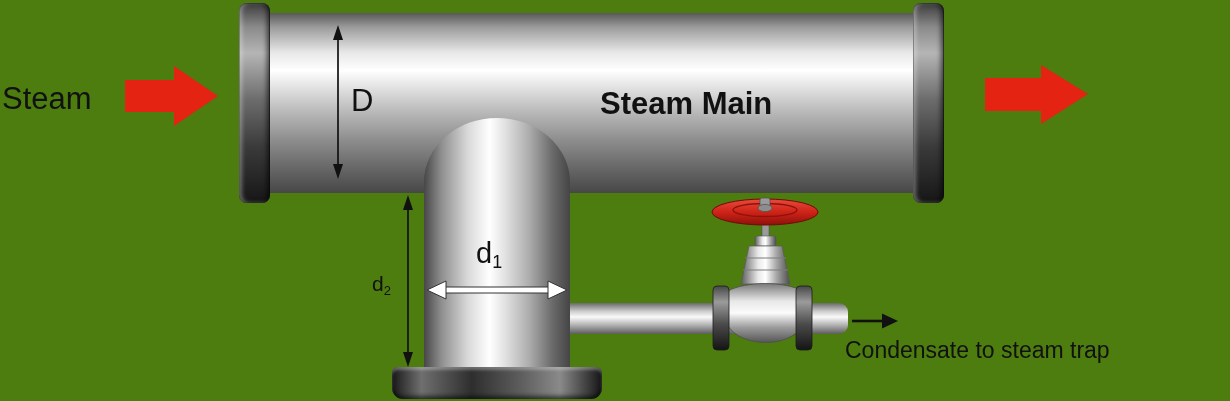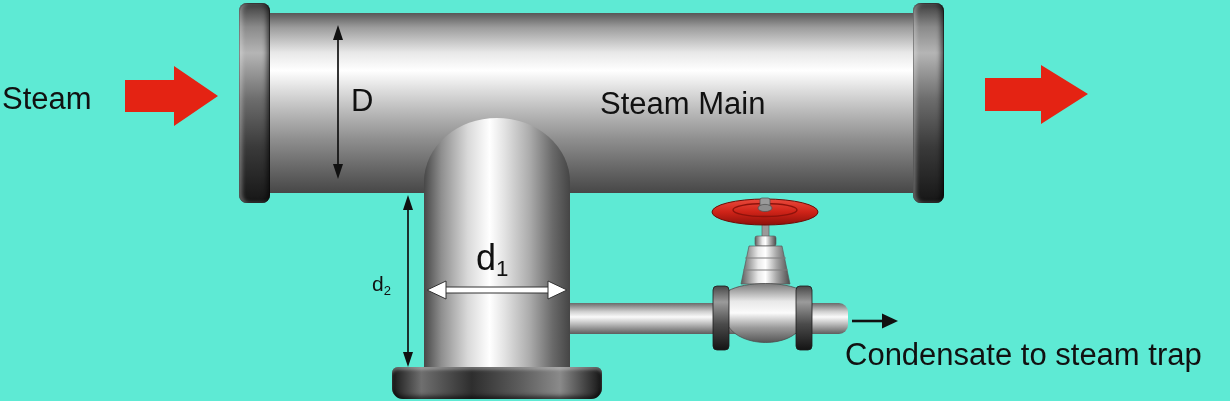--- a/index.html
+++ b/index.html
@@ -3,21 +3,21 @@
 <meta charset="utf-8">
 <style>
   * { margin: 0; padding: 0; box-sizing: border-box; }
   html, body { background: #ffffff; }
   body { font-family: "Liberation Sans", sans-serif; }
 
   #canvas {
     position: relative;
     width: 1230px;
     height: 401px;
-    background: #5eead4;
+    background: #4d7c0f;
     overflow: hidden;
   }
 
   .abs { position: absolute; }
 
   
   .steam-main-pipe {
     left: 253px; top: 13px; width: 680px; height: 180px;
     background: linear-gradient(180deg,
       #585858 0%, #9c9c9c 8%, #e8e8e8 22%, #ffffff 32%,
@@ -66,24 +66,24 @@
 
   
   .label {
     position: absolute;
     color: #111111;
     z-index: 9;
     white-space: nowrap;
     line-height: 1.1;
   }
   .label-steam      { left: 2px;   top: 82px;  font-size: 31px; }
-  .label-steam-main { left: 600px; top: 87px;  font-size: 31px; }
-  .label-condensate { left: 845px; top: 338px; font-size: 31px; }
+  .label-steam-main { left: 600px; top: 87px;  font-size: 31px; font-weight: bold; }
+  .label-condensate { left: 845px; top: 338px; font-size: 23px; }
   .label-D          { left: 351px; top: 84px;  font-size: 31px; }
-  .label-d1         { left: 476px; top: 238px; font-size: 36px; }
+  .label-d1         { left: 476px; top: 238px; font-size: 29px; }
   .label-d2         { left: 372px; top: 272px; font-size: 21px; }
   .label sub { font-size: 0.62em; vertical-align: -0.28em; }
 </style>
 </head>
 <body>
 
 <div id="canvas">
 
   <div class="abs steam-main-pipe"></div>
   <div class="abs pipe-flange flange-left"></div>

